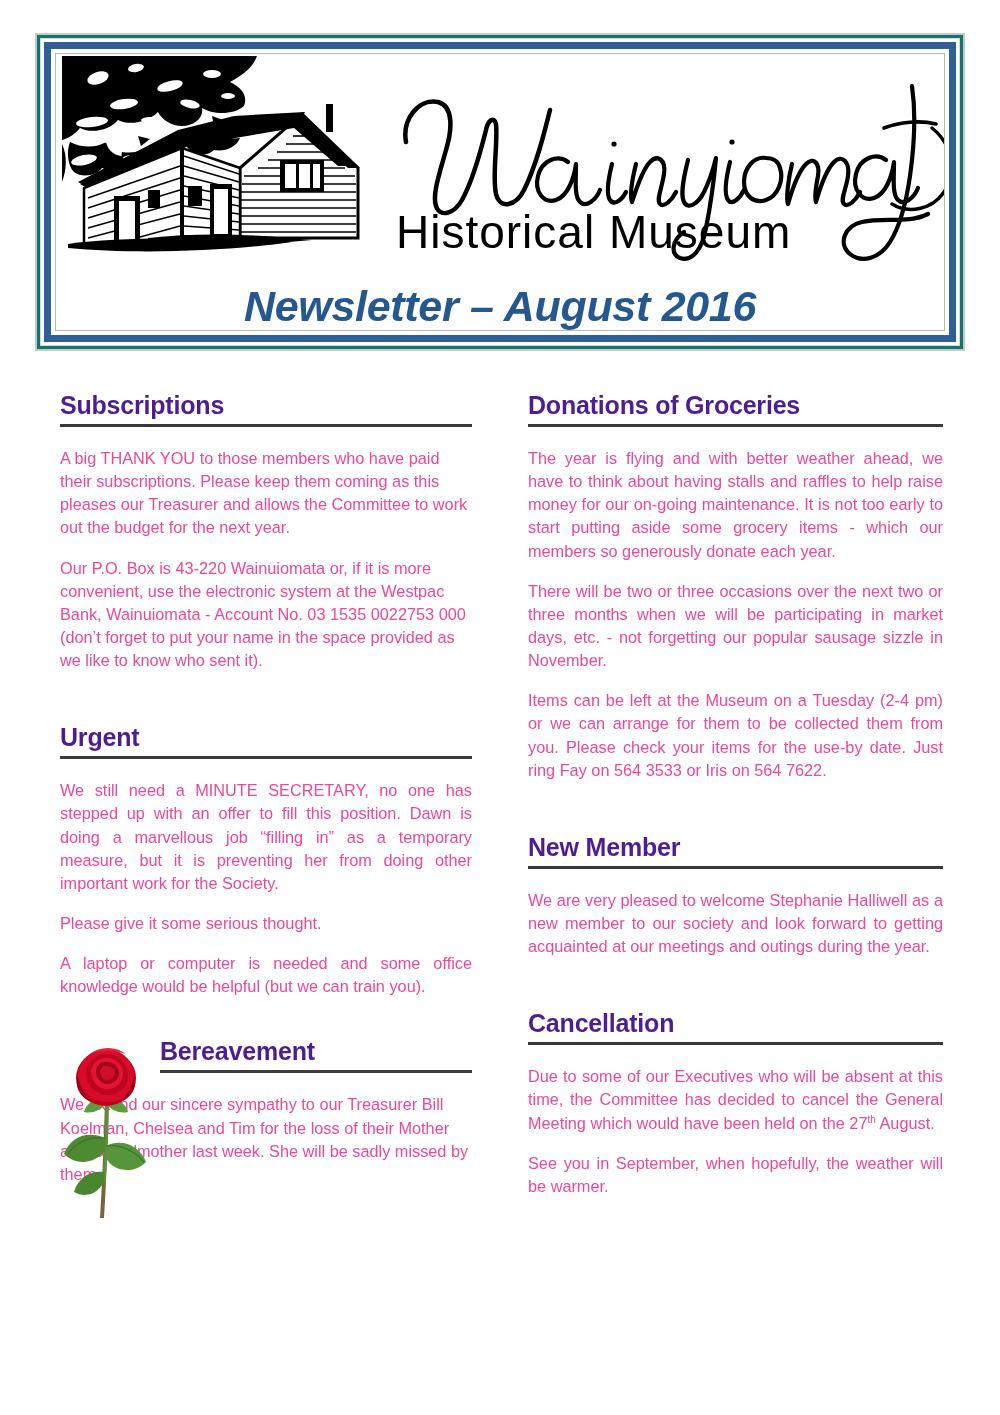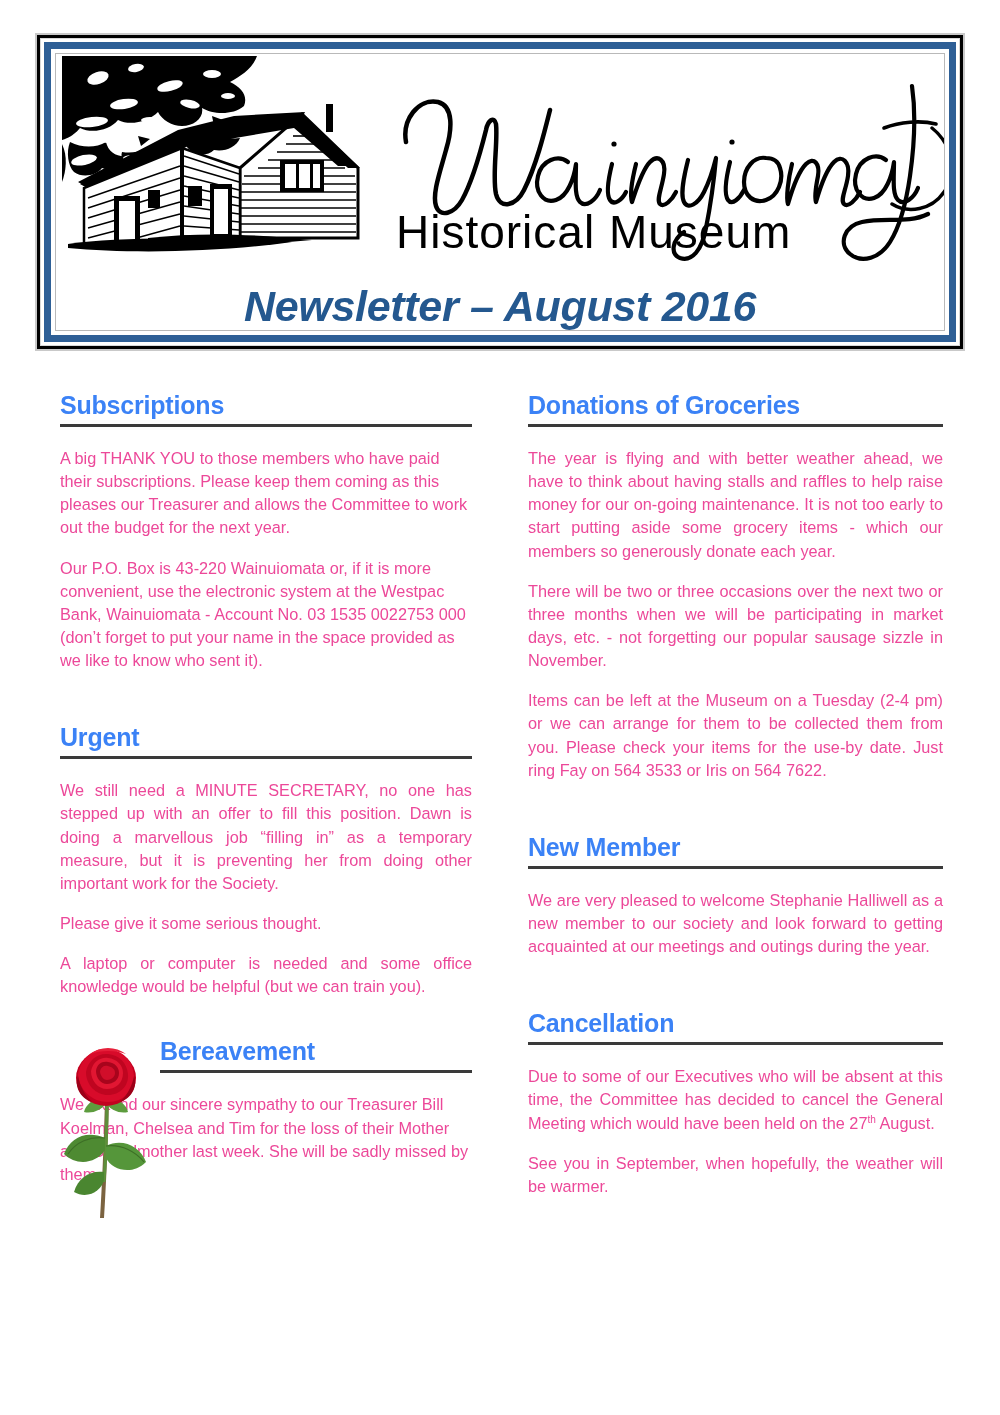--- a/index.html
+++ b/index.html
@@ -18,21 +18,21 @@
 
   
   .masthead {
     position: absolute;
     left: 35px;
     top: 33px;
     width: 930px;
     height: 318px;
     box-sizing: border-box;
     border: 2px solid #c9c9c9;
-    background: #000000;
+    background: #0f766e;
     padding: 3px;
   }
   .masthead-inner {
     width: 100%;
     height: 100%;
     box-sizing: border-box;
     border: 1px solid #d8d8d8;
     padding: 3px;
     background: #ffffff;
   }
@@ -101,21 +101,21 @@
   .col-left  { left: 60px;  width: 412px; }
   .col-right { left: 528px; width: 415px; }
 
   .section { margin-bottom: 0; }
 
   h2.sec-head {
     margin: 0;
     font-size: 25px;
     font-weight: bold;
     letter-spacing: -0.2px;
-    color: #3b82f6;
+    color: #4c1d95;
     line-height: 1.08;
     font-family: "Liberation Sans", sans-serif;
   }
   .sec-rule {
     height: 0;
     border-top: 3px solid #3a3a3a;
     margin-top: 5px;
     margin-bottom: 20px;
   }
 

